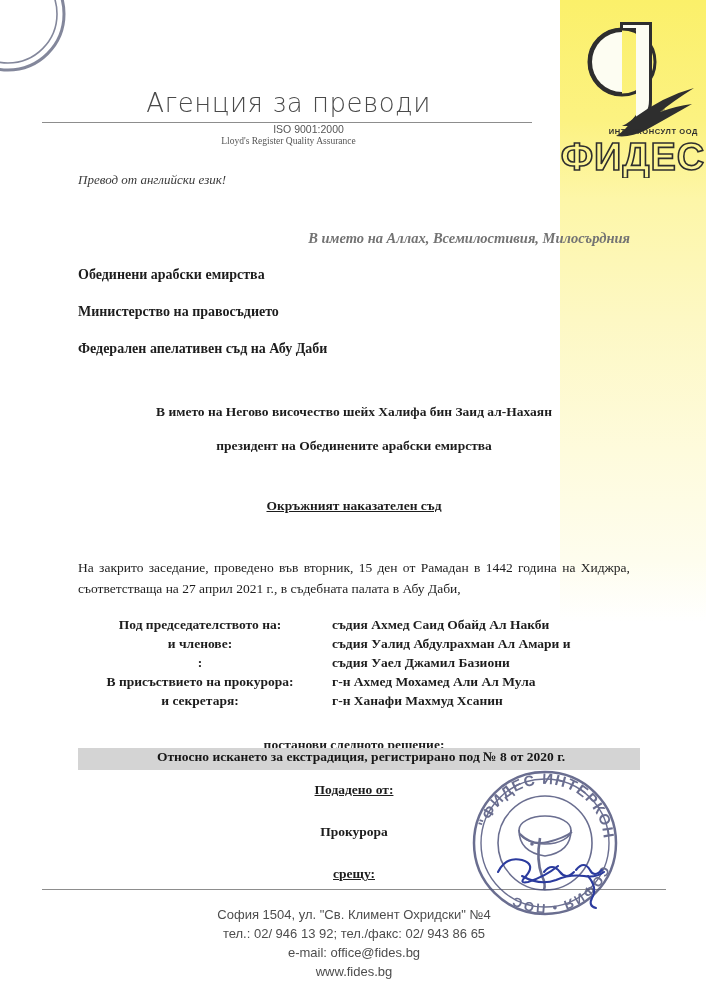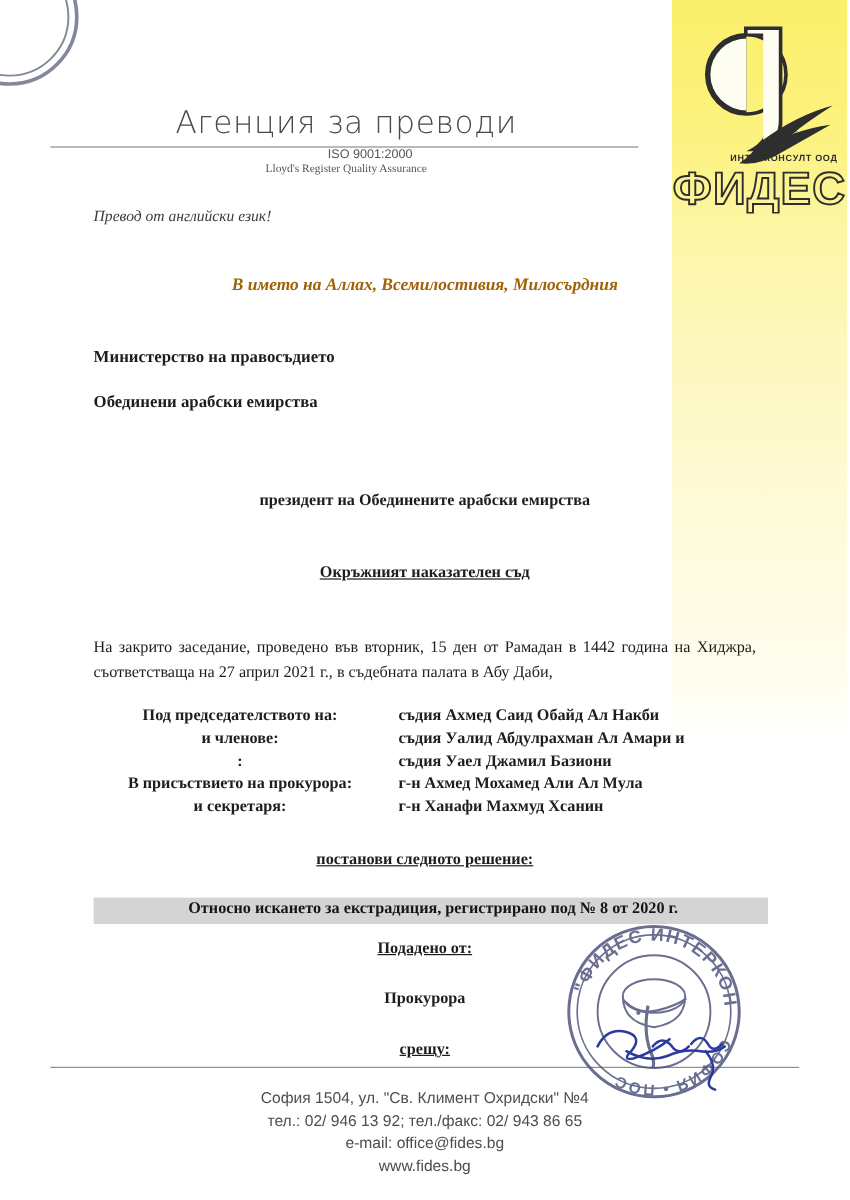--- a/index.html
+++ b/index.html
@@ -110,23 +110,23 @@
   .lang-note {
     font-style: italic;
     font-size: 13px;
     color: #3a3a3a;
     margin-bottom: 42px;
   }
   .bismillah {
     font-weight: bold;
     font-style: italic;
     font-size: 14.5px;
-    color: #a16207;
-    text-align: center;
-    margin-bottom: 44px;
+    color: #737373;
+    text-align: right;
+    margin-bottom: 20px;
   }
   .stack-left { margin-bottom: 10px; }
   .stack-left .line {
     font-weight: bold;
     font-size: 14px;
     color: #1d1d1d;
     margin-bottom: 21px;
   }
   .centered-b {
     font-weight: bold;
@@ -295,26 +295,28 @@
 
   <div class="rule-top"></div>
 
   <div class="body-area">
 
     <div class="lang-note">Превод от английски език!</div>
 
     <div class="bismillah">В името на Аллах, Всемилостивия, Милосърдния</div>
 
     <div class="stack-left">
+      <div class="line">Обединени арабски емирства</div>
       <div class="line">Министерство на правосъдието</div>
-      <div class="line">Обединени арабски емирства</div>
+      <div class="line">Федерален апелативен съд на Абу Даби</div>
     </div>
 
     <div class="gap-lg"></div>
 
+    <div class="centered-b">В името на Негово височество шейх Халифа бин Заид ал-Нахаян</div>
     <div class="gap-md"></div>
     <div class="centered-b">президент на Обединените арабски емирства</div>
 
     <div class="gap-lg"></div>
     <div class="gap-md"></div>
 
     <div class="court-heading">Окръжният наказателен съд</div>
 
     <div class="gap-lg"></div>
     <div class="gap-md"></div>

